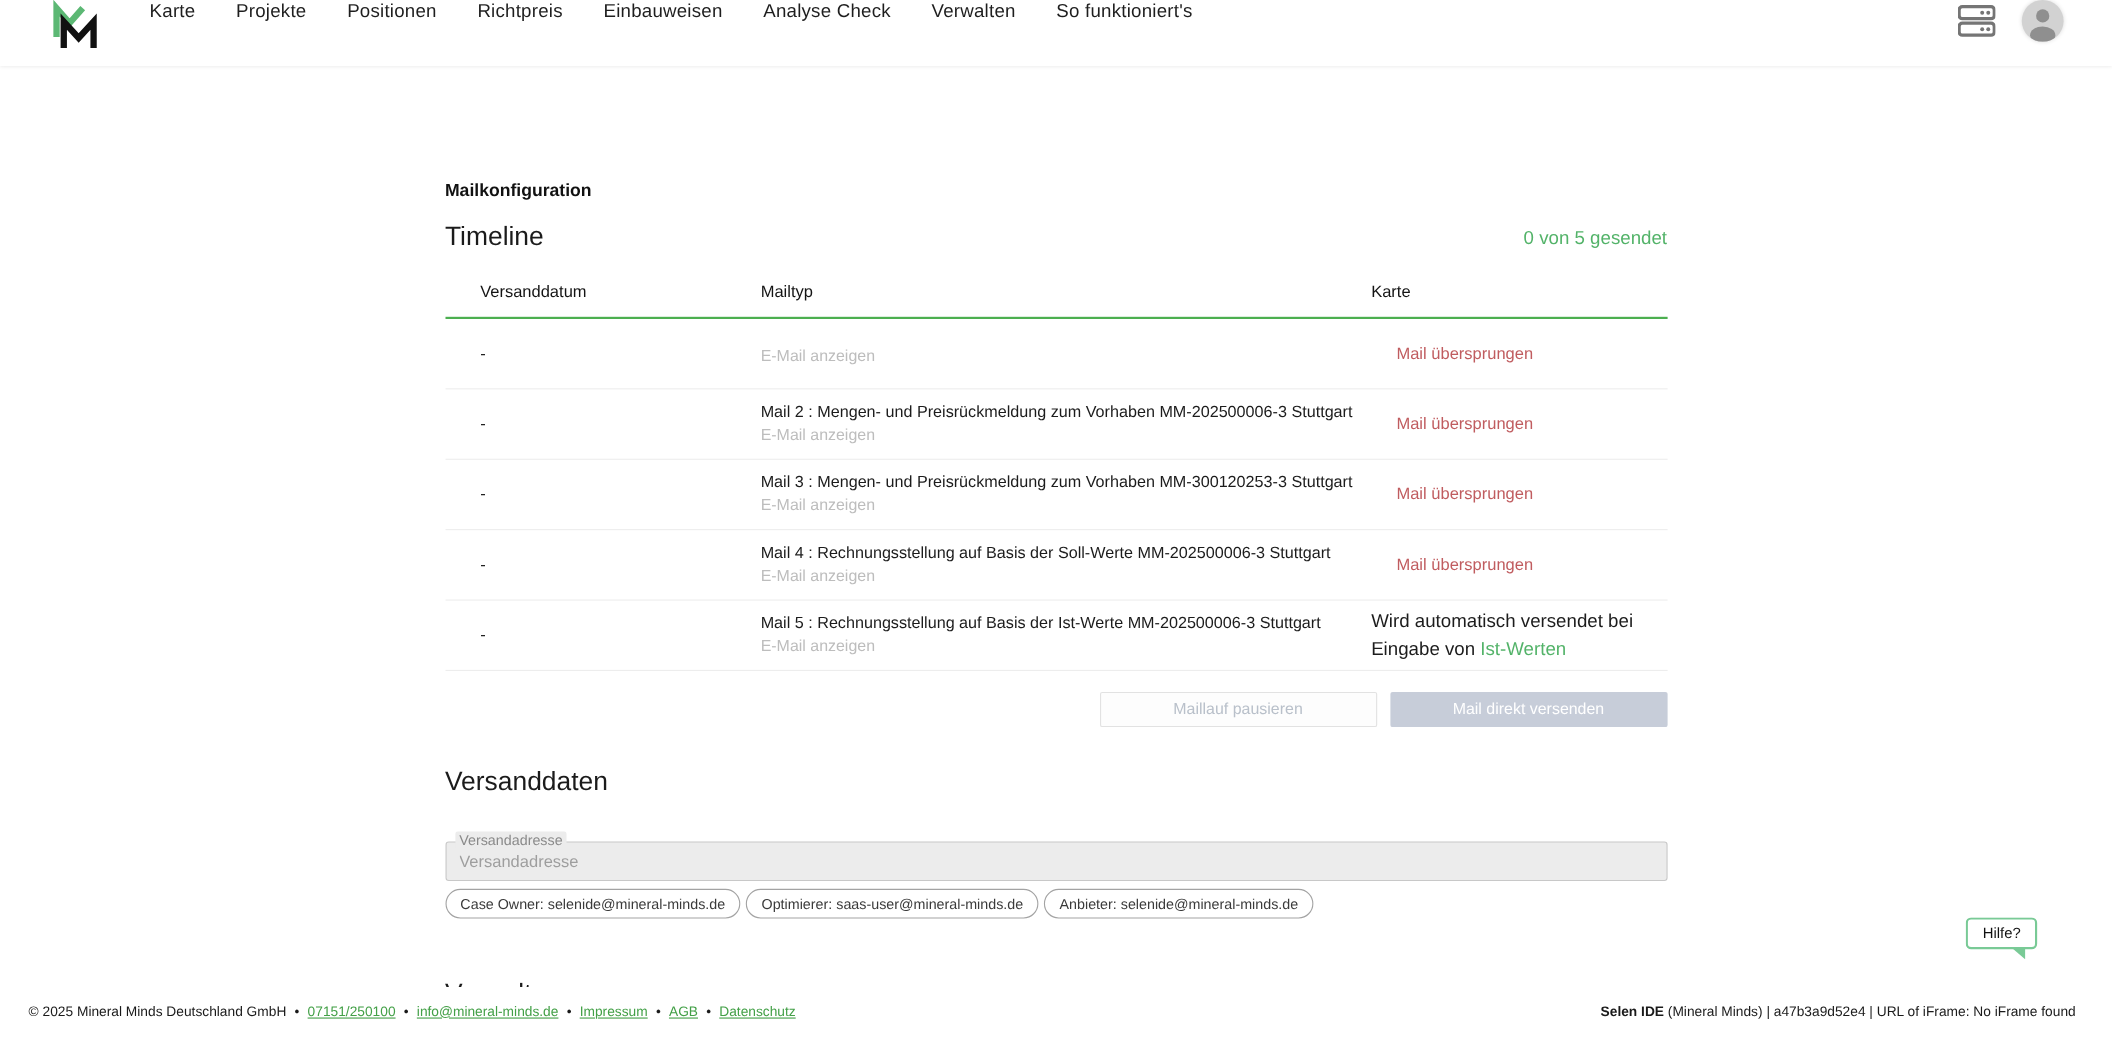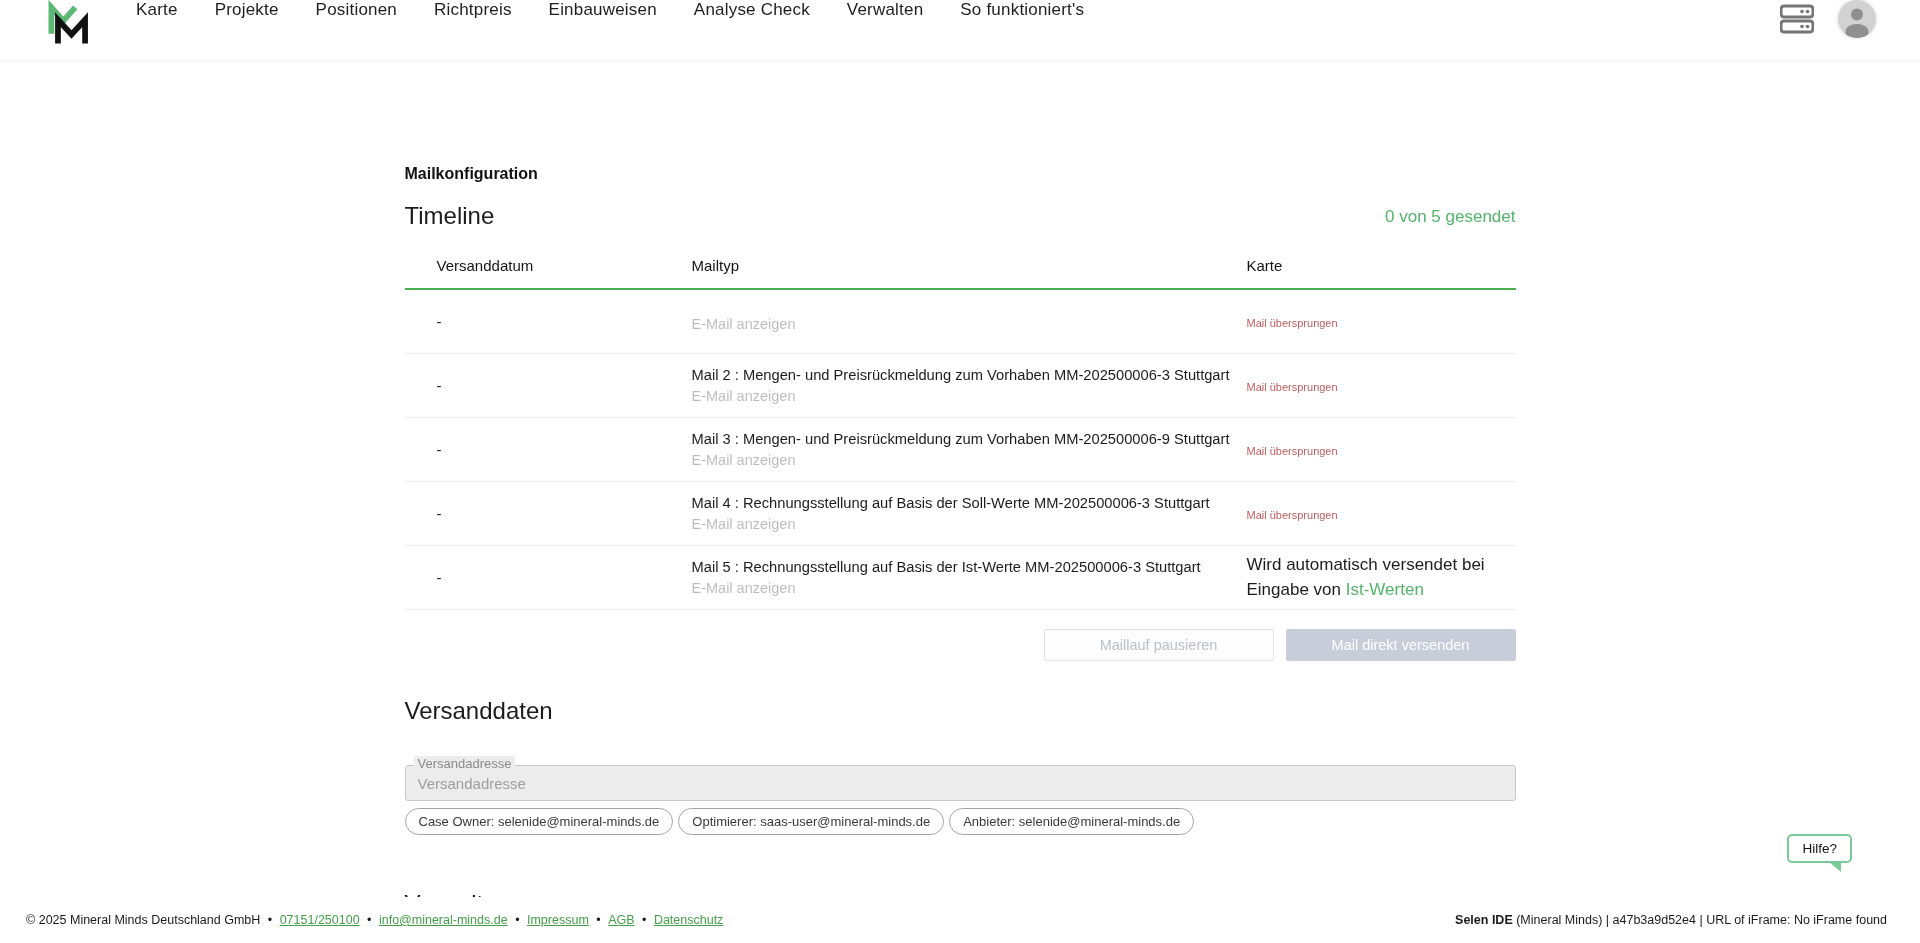--- a/index.html
+++ b/index.html
@@ -27,27 +27,27 @@
 
   
   .ttable { width:100%; }
   .trow-grid { display:grid; grid-template-columns:255px 555px 1fr; padding-left:32px; }
   .thead { padding-top:27px; border-bottom:2px solid #4caf50; }
   .th { font-size:15px; font-weight:500; color:#141414; padding-bottom:14px; }
   .trow { border-bottom:1px solid #ededed; height:64px; align-items:center; }
   .td-date { font-size:15px; color:#222; }
   .mailtyp { font-size:14.7px; color:#1c1c1c; white-space:nowrap; }
   .maillink { font-size:14.5px; color:#bdbdbd; margin-top:5px; display:inline-block; text-decoration:none; cursor:pointer; }
-  .status-skipped { font-size:11px; color:#c05c5f; }
+  .status-skipped { font-size:15px; color:#c05c5f;margin-left:23px; }
   .status-auto { font-size:17px; color:#1c1c1c; line-height:1.45; padding-right:10px; }
   .green-link { color:#53b369; text-decoration:none; cursor:pointer; font-weight:500; }
 
   
   .btn-row { display:flex; justify-content:flex-end; gap:12px; margin-top:19px; }
-  .btn { height:32px; width:230px; font-size:14.5px; border-radius:2px; cursor:pointer;
+  .btn { height:32px; width:252px; font-size:14.5px; border-radius:2px; cursor:pointer;
     font-family:"Liberation Sans", sans-serif; }
   .btn-outline { background:#fdfdfd; border:1px solid #e2e2e2; color:#b9c0ca; }
   .btn-filled { background:#c7cdd9; border:none; color:#ffffff; }
 
   
   .versand-heading { margin-top:36px; }
   .input-wrap { position:relative; margin-top:40px; }
   .float-label { position:absolute; top:-9px; left:9px; font-size:13px; color:#8a8a8a;
     background:#ececec; padding:0 4px; border-radius:2px; line-height:1.3; }
   .text-input { width:100%; height:36px; background:#ececec; border:1px solid #c8c8c8;
@@ -131,21 +131,21 @@
           <div><a class="maillink">E-Mail anzeigen</a></div>
           <div><span class="status-skipped">Mail übersprungen</span></div>
         </div>
         <div class="trow-grid trow">
           <div class="td-date">-</div>
           <div><div class="mailtyp">Mail 2 : Mengen- und Preisrückmeldung zum Vorhaben MM-202500006-3 Stuttgart</div><a class="maillink">E-Mail anzeigen</a></div>
           <div><span class="status-skipped">Mail übersprungen</span></div>
         </div>
         <div class="trow-grid trow">
           <div class="td-date">-</div>
-          <div><div class="mailtyp">Mail 3 : Mengen- und Preisrückmeldung zum Vorhaben MM-202500006-9 Stuttgart</div><a class="maillink">E-Mail anzeigen</a></div>
+          <div><div class="mailtyp">Mail 3 : Mengen- und Preisrückmeldung zum Vorhaben MM-300120253-3 Stuttgart</div><a class="maillink">E-Mail anzeigen</a></div>
           <div><span class="status-skipped">Mail übersprungen</span></div>
         </div>
         <div class="trow-grid trow">
           <div class="td-date">-</div>
           <div><div class="mailtyp">Mail 4 : Rechnungsstellung auf Basis der Soll-Werte MM-202500006-3 Stuttgart</div><a class="maillink">E-Mail anzeigen</a></div>
           <div><span class="status-skipped">Mail übersprungen</span></div>
         </div>
         <div class="trow-grid trow">
           <div class="td-date">-</div>
           <div><div class="mailtyp">Mail 5 : Rechnungsstellung auf Basis der Ist-Werte MM-202500006-3 Stuttgart</div><a class="maillink">E-Mail anzeigen</a></div>

